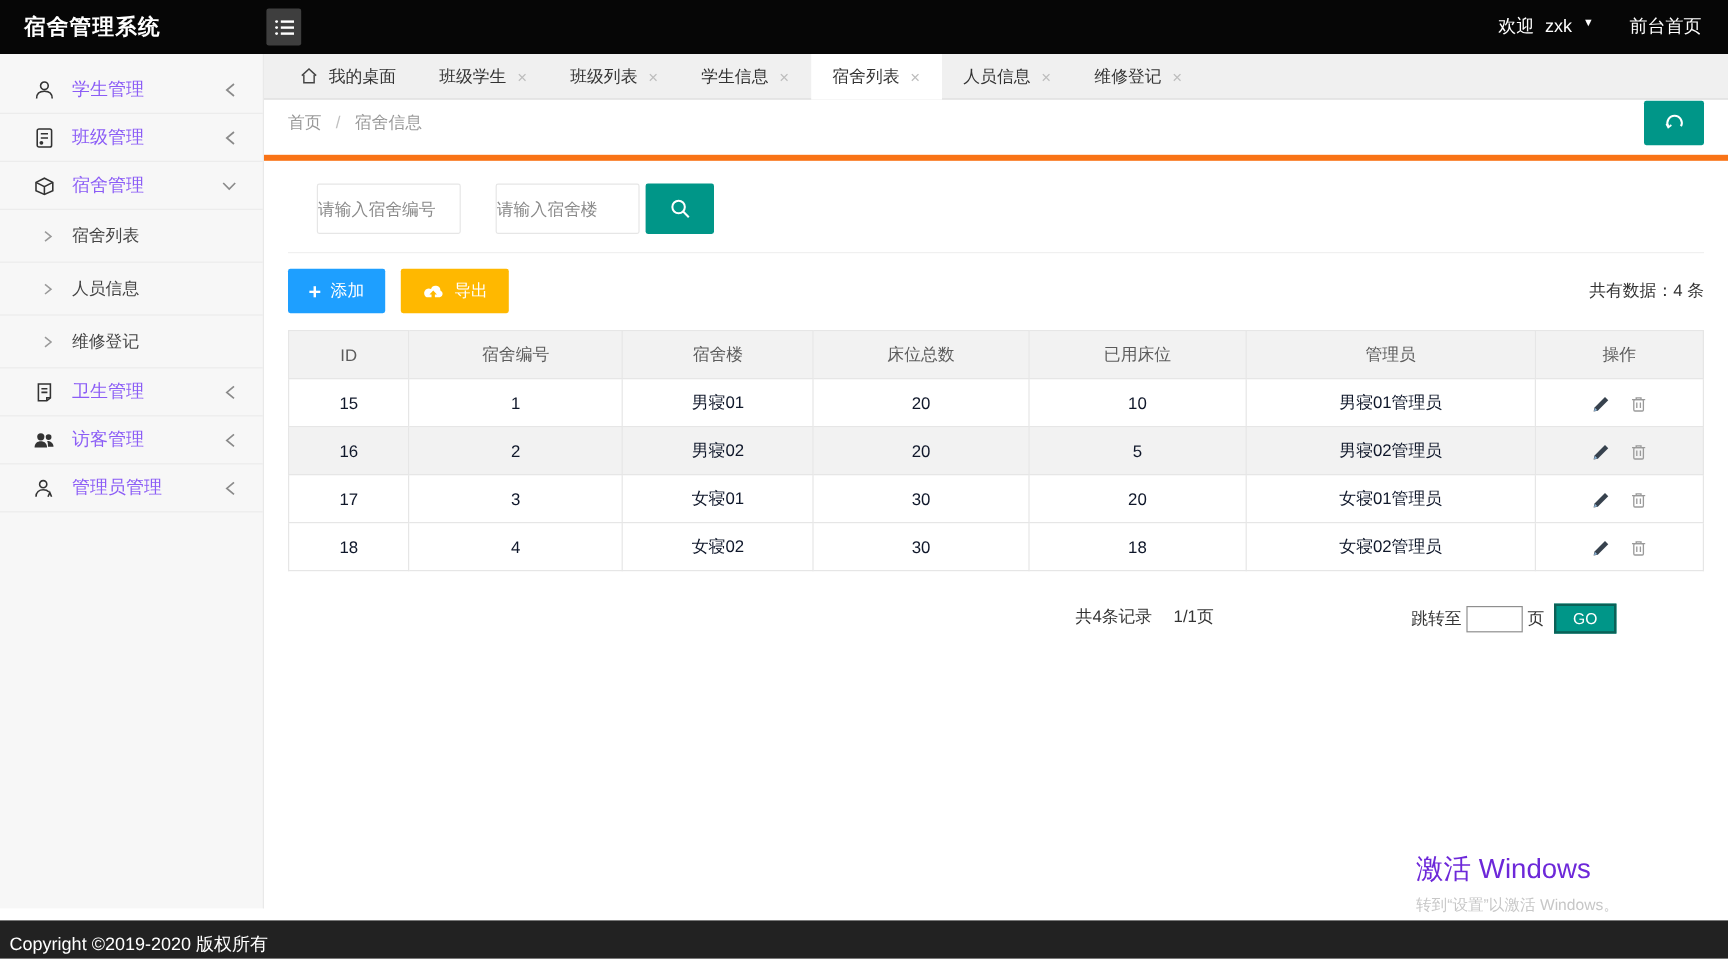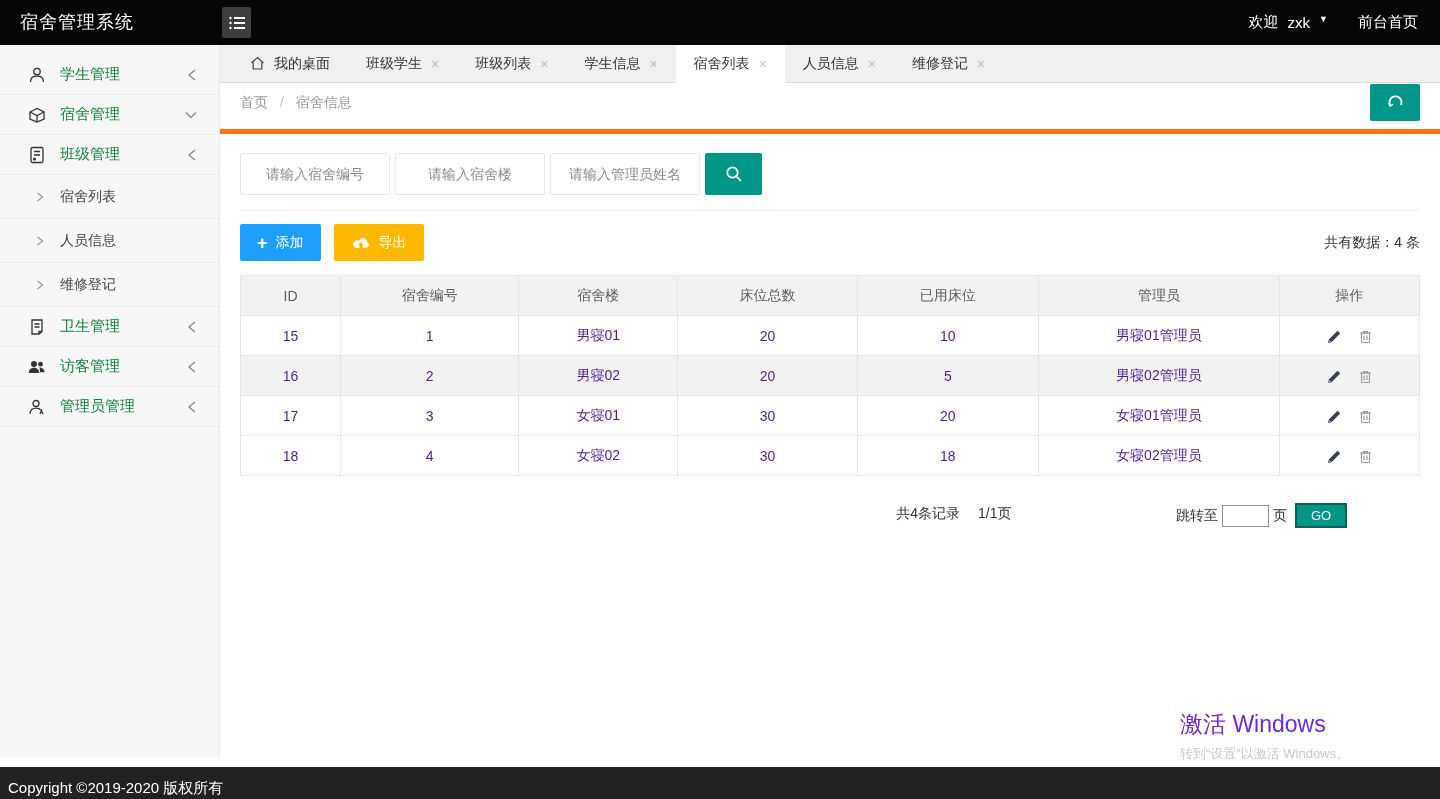--- a/index.html
+++ b/index.html
@@ -6,31 +6,31 @@
   html,body { width:1440px; height:799px; }
   body {
     position:relative; overflow:hidden; background:#fff;
     font-family:"Liberation Sans","DejaVu Sans",sans-serif;
     font-size:14px; color:#333;
   }
   svg { display:block; }
 
   
   .header { position:absolute; top:0; left:0; right:0; height:45px; background:#060606; color:#fff; z-index:30; }
-  .brand { position:absolute; left:20px; top:0; line-height:45px; font-size:18px; letter-spacing:1px; }
+  .brand { position:absolute; left:20px; top:0; line-height:45px; font-size:18px; letter-spacing:1px;font-weight:bold; }
   .hamburger { position:absolute; left:222px; top:7px; width:29px; height:31px; background:#3e3e3e; border-radius:2px;
     display:flex; align-items:center; justify-content:center; cursor:pointer; }
   .header-right { position:absolute; right:22px; top:0; height:45px; display:flex; align-items:center; gap:30px; font-size:15px; }
   .welcome { display:flex; align-items:center; gap:9px; cursor:pointer; }
   .caret { font-size:9px; line-height:1; position:relative; top:-3px; }
   .front-link { cursor:pointer; }
 
   
   .sidebar { position:absolute; top:45px; left:0; width:220px; bottom:42px; background:#f7f7f7; border-right:1px solid #e9e9e9; padding-top:10px; }
-  .side-item { height:40px; display:flex; align-items:center; padding:0 22px 0 28px; border-bottom:1px solid #ececec; font-size:15px; color:#15803d; cursor:pointer; position:relative; }
+  .side-item { height:40px; display:flex; align-items:center; padding:0 22px 0 28px; border-bottom:1px solid #ececec; font-size:15px; color:#8b5cf6; cursor:pointer; position:relative; }
   .side-item .mi { width:18px; height:18px; margin-right:14px; flex:0 0 auto; }
   .side-item .arrow { margin-left:auto; }
   .sub-item { height:44px; display:flex; align-items:center; padding:0 22px 0 36px; border-bottom:1px solid #ececec; font-size:14px; color:#444; cursor:pointer; }
   .sub-item .sarrow { margin-right:16px; }
 
   
   .main { position:absolute; left:220px; top:45px; right:0; bottom:42px; background:#fff; }
 
   .tabbar { height:38px; background:#f0f0f0; border-bottom:1px solid #dcdcdc; display:flex; align-items:stretch; padding-left:12px; }
   .tab { display:flex; align-items:center; gap:9px; padding:16px 18px; font-size:14px; color:#333; cursor:pointer; }
@@ -39,35 +39,35 @@
   .tab .ticon { width:15px; height:15px; }
 
   .breadcrumb-row { height:51px; border-bottom:5px solid #f97316; position:relative; }
   .breadcrumb { position:absolute; left:20px; top:0; line-height:38px; font-size:14px; color:#999; }
   .breadcrumb .sep { margin:0 8px; color:#c0c0c0; }
   .refresh-btn { position:absolute; right:20px; top:1px; width:50px; height:37px; background:#009688; border:none; border-radius:2px; display:flex; align-items:center; justify-content:center; cursor:pointer; }
 
   .content { padding:0 20px; }
 
   .search-row { margin-top:19px; display:flex; gap:5px; }
-  .search-row input { width:150px; height:42px; border:1px solid #e6e6e6; border-radius:2px; text-align:center; font-size:14px; color:#666; outline:none; font-family:inherit; }
+  .search-row input { width:120px; height:42px; border:1px solid #e6e6e6; border-radius:2px; font-size:14px; color:#666; outline:none; font-family:inherit;margin-left:24px; }
   .search-row input::placeholder { color:#8a8a8a; }
   .search-btn { width:57px; height:42px; background:#009688; border:none; border-radius:2px; display:flex; align-items:center; justify-content:center; cursor:pointer; }
 
   .toolbar-row { margin-top:15px; border-top:1px solid #f0f0f0; padding-top:13px; display:flex; align-items:center; }
   .btn { height:37px; border:none; border-radius:2px; color:#fff; font-size:14px; display:flex; align-items:center; gap:8px; padding:0 17px; cursor:pointer; font-family:inherit; }
   .btn-add { background:#1E9FFF; }
   .btn-add .plus { font-size:18px; font-weight:bold; line-height:1; }
   .btn-export { background:#FFB800; margin-left:13px; }
   .total { margin-left:auto; font-size:14px; color:#333; }
 
   table.grid { margin-top:14px; width:100%; border-collapse:collapse; table-layout:fixed;border-radius:27px; }
   .grid th, .grid td { border:1px solid #e6e6e6; height:40px; text-align:center; font-weight:normal; font-size:14px; }
   .grid th { background:#f2f2f2; color:#5c5c5c; }
-  .grid td { color:#4c1d95; }
+  .grid td { color:#0f172a; }
   .grid tr.striped td { background:#f2f2f2; }
   .op-cell .icon-btn { display:inline-block; vertical-align:middle; margin:0 7px; cursor:pointer; }
 
   .pagination { margin-top:25px; position:relative; height:28px; font-size:14px; color:#333; }
   .page-summary { position:absolute; left:60.5%; top:4px; transform:translateX(-50%); white-space:nowrap; }
   .page-summary .pg { margin-left:14px; }
   .jump { position:absolute; right:73px; top:2px; display:flex; align-items:center; }
   .jump .jlabel { margin-right:4px; }
   .jump input { width:47px; height:22px; border:1px solid #8f8f8f; outline:none; font-size:13px; text-align:center; }
   .jump .plabel { margin:0 8px 0 4px; }
@@ -121,44 +121,44 @@
     <span class="arrow">
       <svg width="10" height="12" viewBox="0 0 10 12" fill="none" stroke="#8a8a8a" stroke-width="1.4">
           <path d="M8 1 L2 6 L8 11"></path>
         </svg>
     </span>
   </div>
 
   <div class="side-item">
     <span class="mi">
       <svg width="18" height="18" viewBox="0 0 18 18" fill="none" stroke="#333" stroke-width="1.3">
-        <path d="M2 6 L9 2.5 L16 6 L16 13 L9 16 L2 13 Z"></path>
-          <path d="M2 6 L9 9.5 L16 6 M9 9.5 V16"></path>
-      </svg>
-    </span>
-    <span>宿舍管理</span>
-    <span class="arrow">
-      <svg width="12" height="10" viewBox="0 0 12 10" fill="none" stroke="#8a8a8a" stroke-width="1.4">
-          <path d="M1 2.5 L6 7.5 L11 2.5"></path>
-        </svg>
-    </span>
-  </div>
-
-  <div class="side-item">
-    <span class="mi">
-      <svg width="18" height="18" viewBox="0 0 18 18" fill="none" stroke="#333" stroke-width="1.3">
         <rect x="3" y="1.5" width="12" height="15" rx="1.5"></rect>
           <path d="M6 5.5 H12 M6 9 H12"></path>
           <circle cx="6.5" cy="13" r="1.6" fill="#333" stroke="none"></circle>
       </svg>
     </span>
     <span>班级管理</span>
     <span class="arrow">
       <svg width="10" height="12" viewBox="0 0 10 12" fill="none" stroke="#8a8a8a" stroke-width="1.4">
           <path d="M8 1 L2 6 L8 11"></path>
+        </svg>
+    </span>
+  </div>
+
+  <div class="side-item">
+    <span class="mi">
+      <svg width="18" height="18" viewBox="0 0 18 18" fill="none" stroke="#333" stroke-width="1.3">
+        <path d="M2 6 L9 2.5 L16 6 L16 13 L9 16 L2 13 Z"></path>
+          <path d="M2 6 L9 9.5 L16 6 M9 9.5 V16"></path>
+      </svg>
+    </span>
+    <span>宿舍管理</span>
+    <span class="arrow">
+      <svg width="12" height="10" viewBox="0 0 12 10" fill="none" stroke="#8a8a8a" stroke-width="1.4">
+          <path d="M1 2.5 L6 7.5 L11 2.5"></path>
         </svg>
     </span>
   </div>
 
   <div class="sub-item">
     <span class="sarrow">
       <svg width="8" height="10" viewBox="0 0 8 10" fill="none" stroke="#9a9a9a" stroke-width="1.3">
           <path d="M1.5 1 L6.5 5 L1.5 9"></path>
         </svg>
     </span>
@@ -283,21 +283,20 @@
         </svg>
       </span>
     </button>
   </div>
 
   <div class="content">
 
     <div class="search-row">
       <input type="text" placeholder="请输入宿舍编号" style="">
       <input type="text" placeholder="请输入宿舍楼" style="">
-      <input type="text" placeholder="请输入管理员姓名" style="">
       <button class="search-btn">
         <span>
           <svg width="18" height="18" viewBox="0 0 18 18" fill="none" stroke="#fff" stroke-width="1.7">
             <circle cx="7.5" cy="7.5" r="5.2"></circle>
               <path d="M11.5 11.5 L16 16"></path>
           </svg>
         </span>
       </button>
     </div>
 

